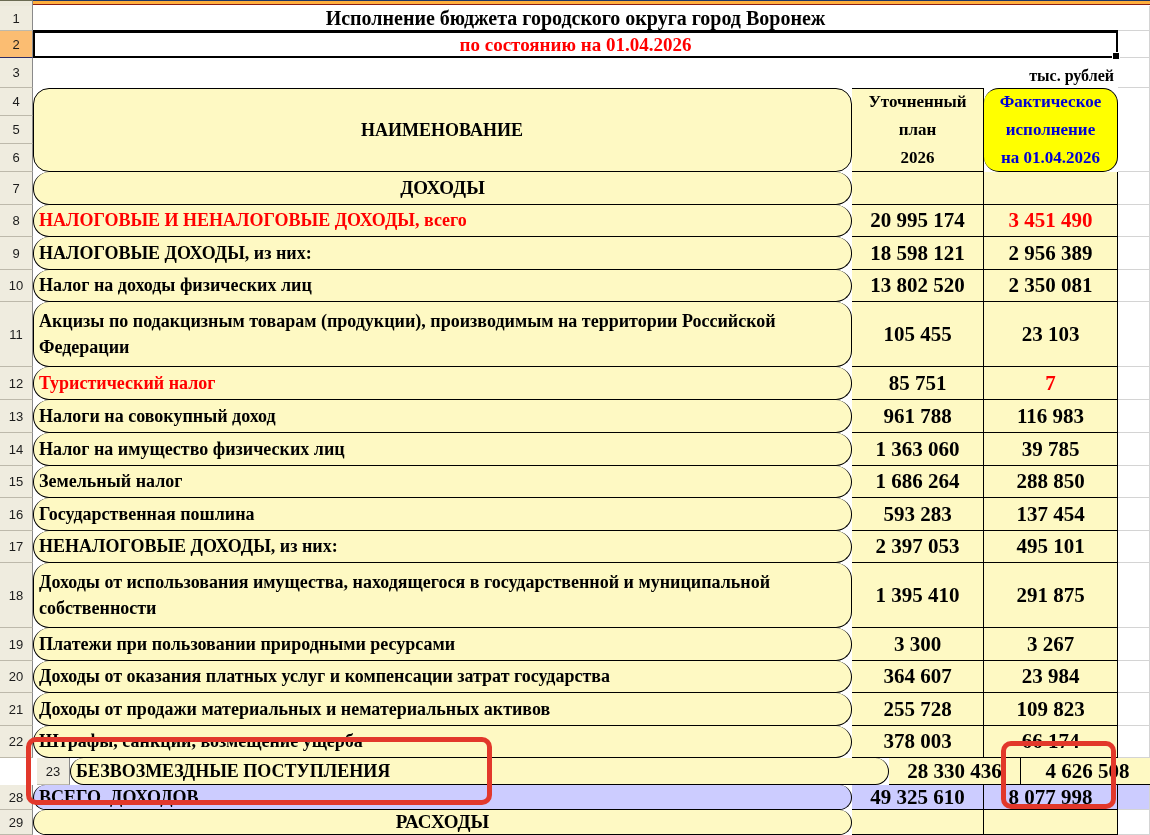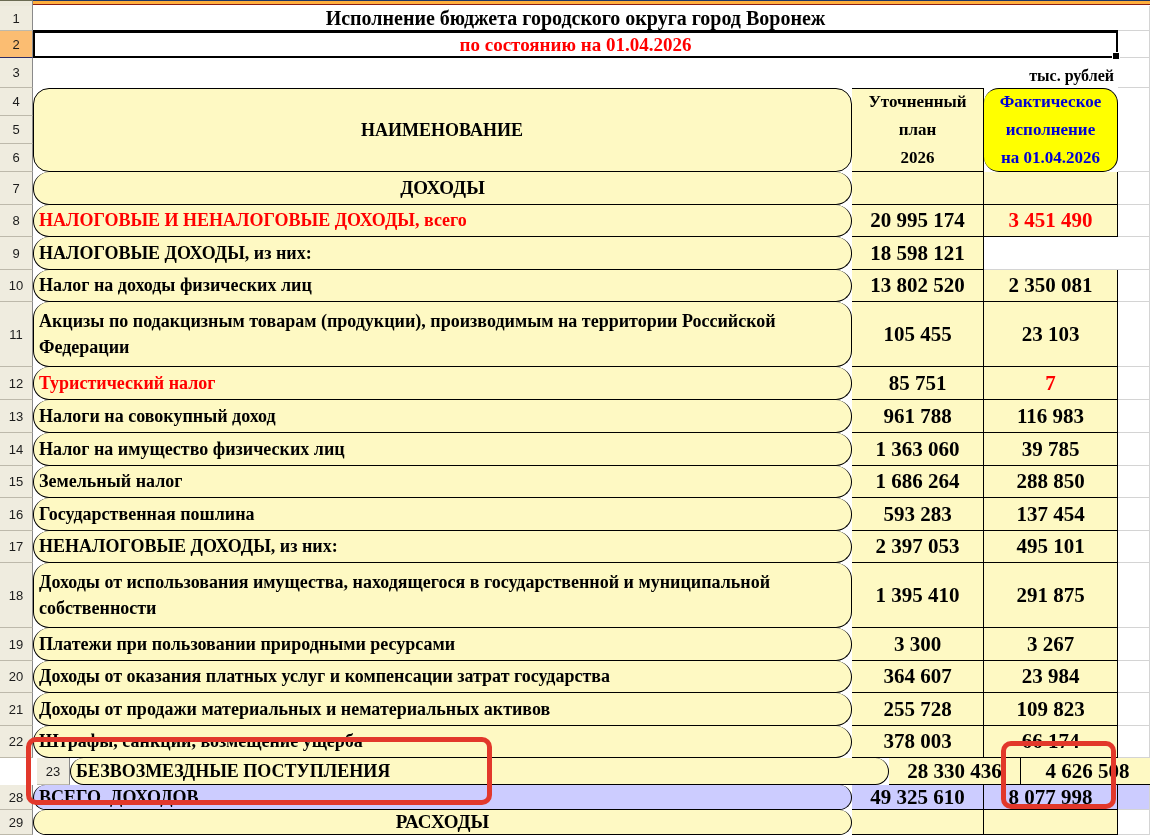--- a/index.html
+++ b/index.html
@@ -126,20 +126,21 @@
         <div class="rowhead">8</div>
         <div class="cell name red">НАЛОГОВЫЕ И НЕНАЛОГОВЫЕ ДОХОДЫ, всего</div>
         <div class="cell numcell">20 995 174</div>
         <div class="cell numcell last red">3 451 490</div>
         <div class="extra"></div>
       </div>
       <div class="row" style="height: 33px;">
         <div class="rowhead">9</div>
         <div class="cell name">НАЛОГОВЫЕ ДОХОДЫ, из них:</div>
         <div class="cell numcell">18 598 121</div>
+        <div class="cell numcell last">2 956 389</div>
         <div class="extra"></div>
       </div>
       <div class="row" style="height: 32px;">
         <div class="rowhead">10</div>
         <div class="cell name">Налог на доходы физических лиц</div>
         <div class="cell numcell">13 802 520</div>
         <div class="cell numcell last">2 350 081</div>
         <div class="extra"></div>
       </div>
       <div class="row" style="height: 65px;">

